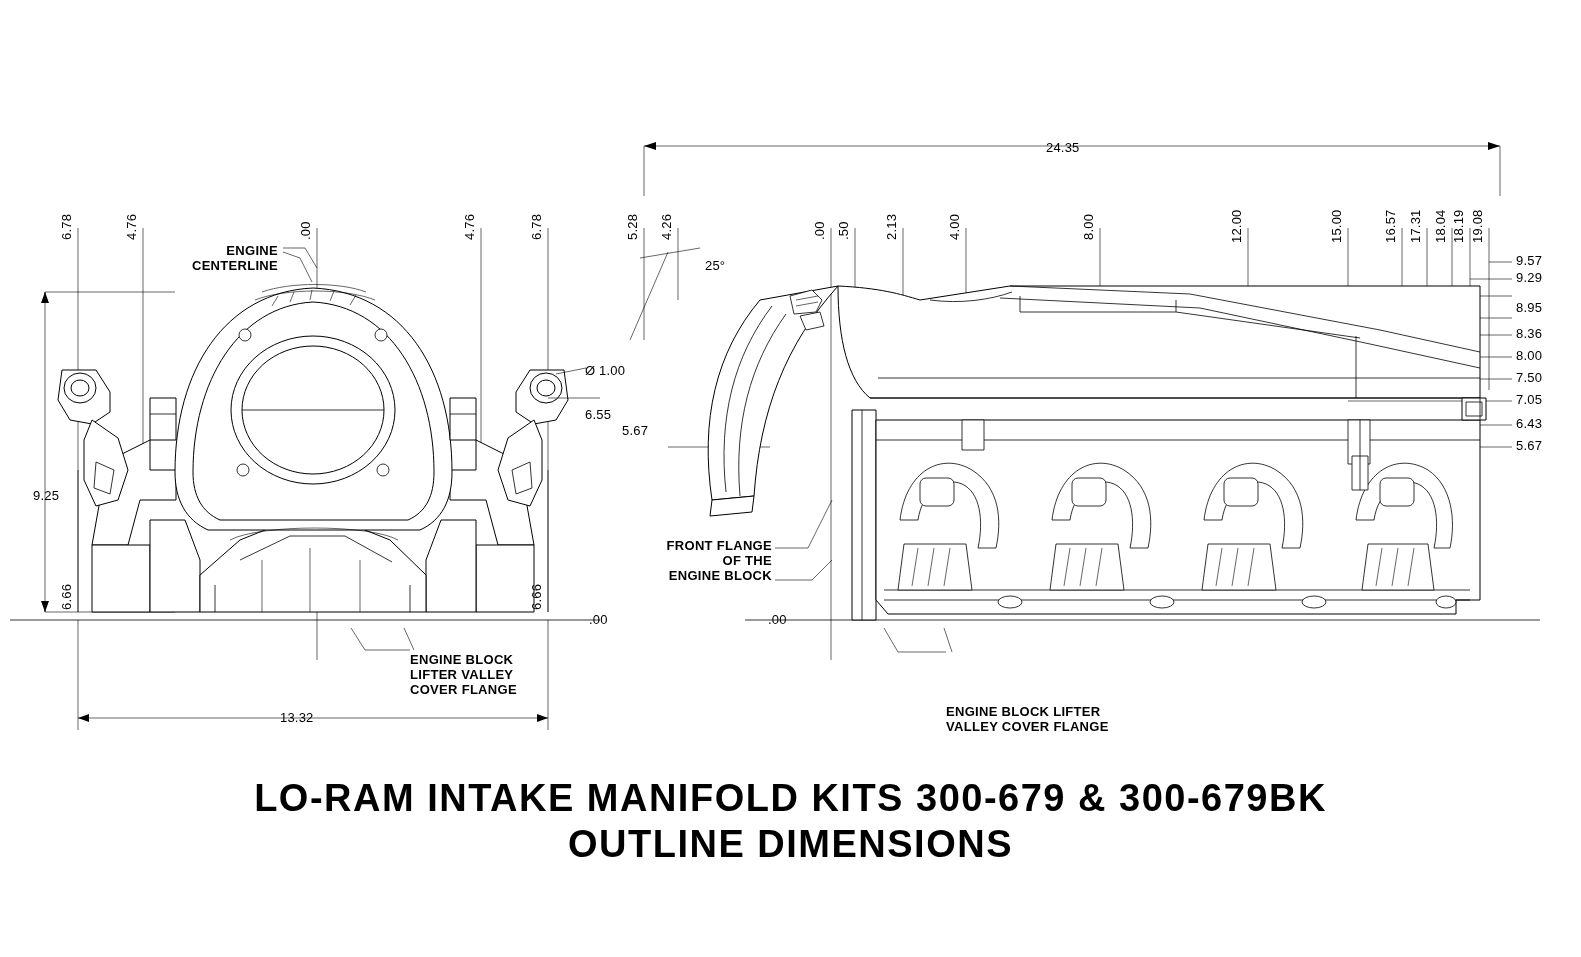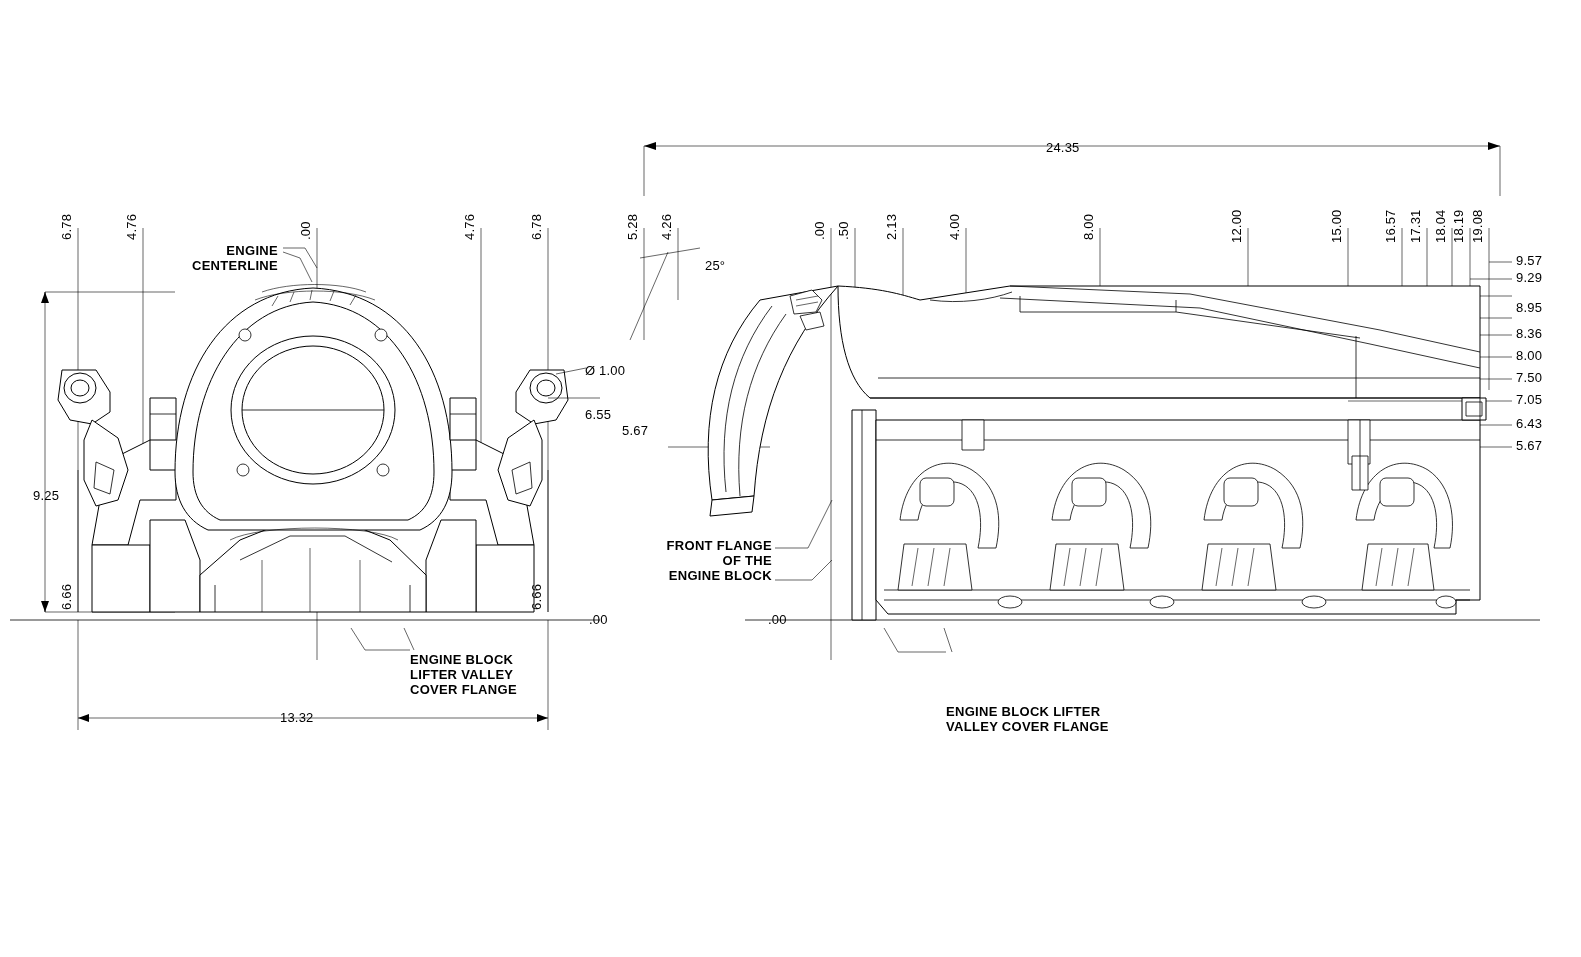--- a/index.html
+++ b/index.html
@@ -340,14 +340,18 @@
 
   <div class="abs dimtext" style="left:622px; top:423px;">5.67</div>
   <div class="abs dimtext" style="left:768px; top:612px;">.00</div>
 
   <div class="abs note right" style="left:640px; top:538px; width:132px;">FRONT FLANGE
 OF THE
 ENGINE BLOCK</div>
   <div class="abs note left" style="left:946px; top:682px; width:190px;margin-top:22px;">ENGINE BLOCK LIFTER
 VALLEY COVER FLANGE</div>
 
+  <div class="title-block">
+    <div class="title-line">LO-RAM  INTAKE  MANIFOLD  KITS  300-679  &amp;  300-679BK</div>
+    <div class="title-line">OUTLINE  DIMENSIONS</div>
+  </div>
 
 </div>
 
 </body></html>

